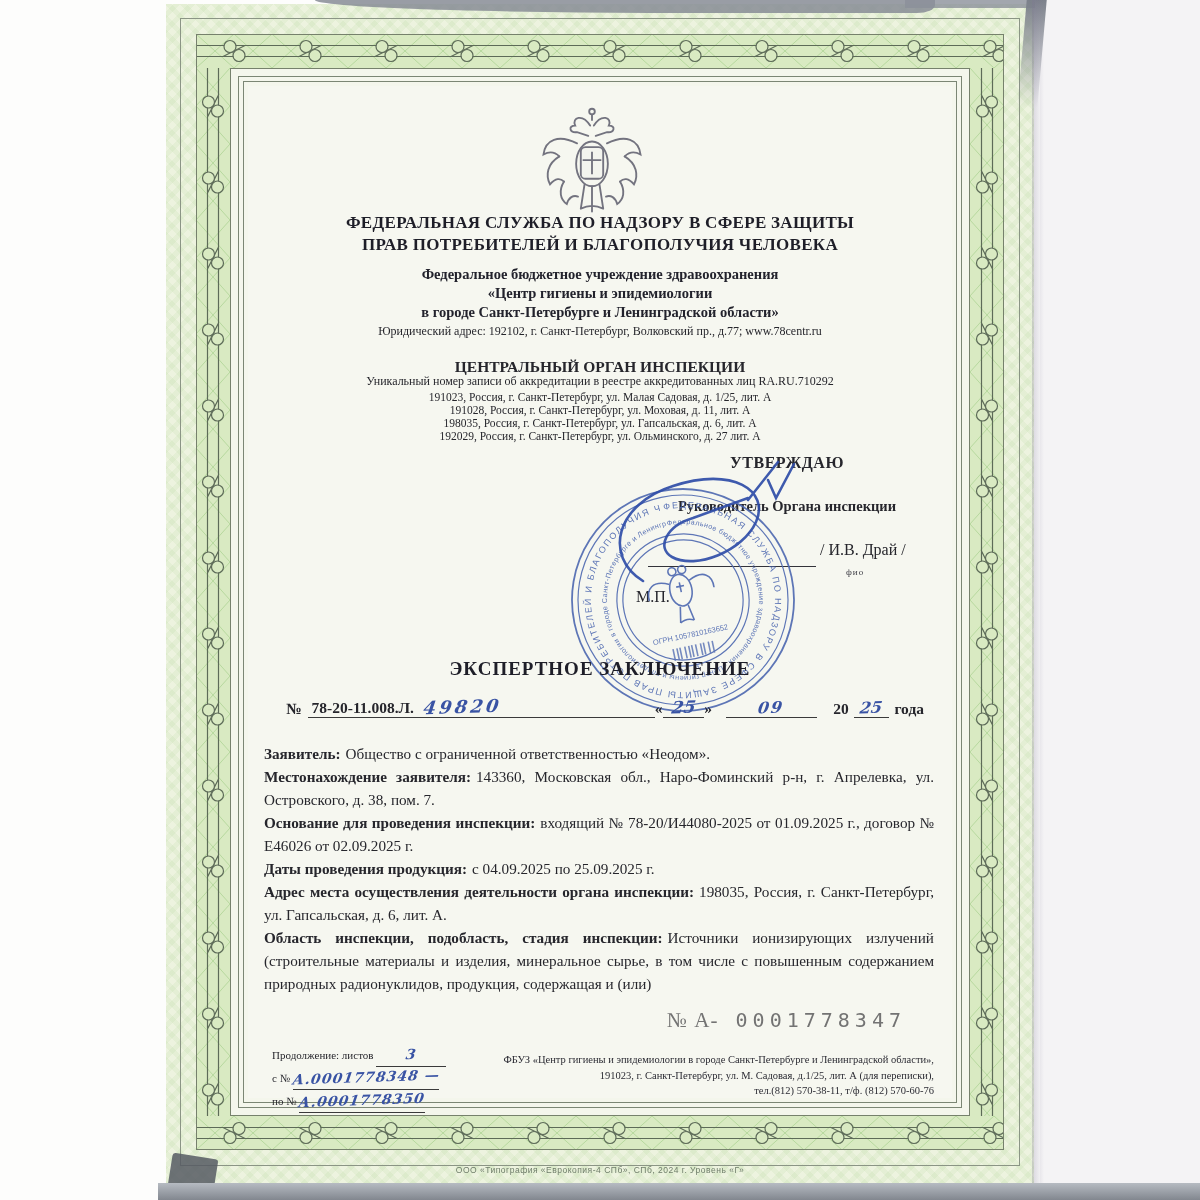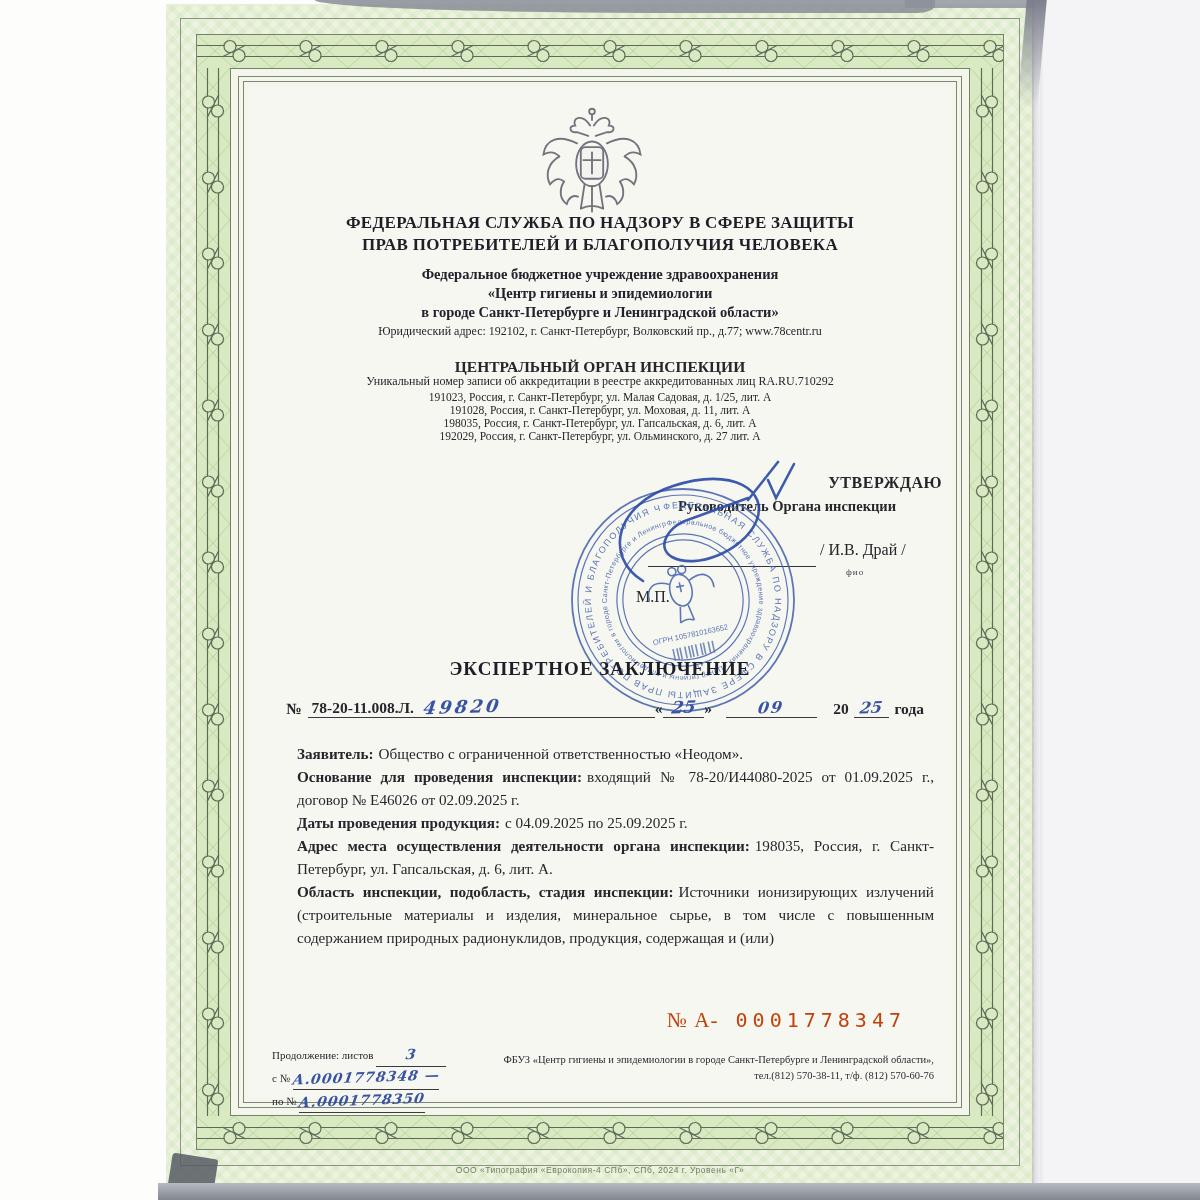--- a/index.html
+++ b/index.html
@@ -48,24 +48,24 @@
   .b{font-weight:bold;}
   .hdr{font-size:17px;font-weight:bold;letter-spacing:.3px;color:#1e1e28;}
   .inst{font-size:14.5px;font-weight:bold;color:#22222c;}
   .small{font-size:12px;}
   .addr{font-size:11.5px;line-height:13.5px;}
   .doc-title{font-size:19px;font-weight:bold;letter-spacing:1px;color:#1e1e28;}
   .hand{display:inline-block;font-family:"DejaVu Serif",serif;font-style:italic;font-weight:600;
     color:#3953a4;transform:skewX(-10deg) rotate(-2deg);}
   .blank{display:inline-block;border-bottom:1.3px solid #3a3a3a;}
   .numline{display:flex;align-items:flex-end;font-size:15px;}
-  .bodytext{font-size:15.2px;line-height:23px;text-align:justify;margin-left:33px;}
+  .bodytext{font-size:15.2px;line-height:23px;text-align:justify;}
   .bodytext p{margin:0;}
   .bodytext .lbl{font-weight:bold;margin-right:5px;}
-  .serial{font-family:"DejaVu Sans Mono",monospace;font-size:20px;letter-spacing:5px;color:#c2410c;}
+  .serial{font-family:"DejaVu Sans Mono",monospace;font-size:20px;letter-spacing:5px;color:#737373;}
   .serial .pre{font-family:"Liberation Serif",serif;letter-spacing:1px;font-size:21px;}
   .foot{font-size:11px;line-height:21px;}
   .foot .blank{min-width:110px;text-align:center;}
   .foot .hand{font-size:14px;letter-spacing:1px;}
   .footr{font-size:10.5px;line-height:15.5px;text-align:right;color:#2b2b33;}
   .fio{font-size:9px;color:#3c3c44;letter-spacing:1px;}
   .sig-underline{border-bottom:1.3px solid #33333a;height:1px;}
 </style>
 </head>
 <body>
@@ -171,21 +171,21 @@
     <div class="abs ctr inst" style="top:199px;">«Центр гигиены и эпидемиологии</div>
     <div class="abs ctr small" style="top:238px;">Юридический адрес: 192102, г. Санкт-Петербург, Волковский пр., д.77; www.78centr.ru</div>
 
     <div class="abs ctr b" style="top:264px;font-size:15.5px;margin-top:8px;">ЦЕНТРАЛЬНЫЙ ОРГАН ИНСПЕКЦИИ</div>
     <div class="abs ctr small" style="top:288px;">Уникальный номер записи об аккредитации в реестре аккредитованных лиц RA.RU.710292</div>
     <div class="abs ctr addr" style="top:305px;">191023, Россия, г. Санкт-Петербург, ул. Малая Садовая, д. 1/25, лит. А</div>
     <div class="abs ctr addr" style="top:318px;">191028, Россия, г. Санкт-Петербург, ул. Моховая, д. 11, лит. А</div>
     <div class="abs ctr addr" style="top:331px;">198035, Россия, г. Санкт-Петербург, ул. Гапсальская, д. 6, лит. А</div>
     <div class="abs ctr addr" style="top:344px;">192029, Россия, г. Санкт-Петербург, ул. Ольминского, д. 27 лит. А</div>
 
-    <div class="abs b" style="left:384px;top:388px;width:310px;text-align:right;font-size:16px;letter-spacing:.5px;">УТВЕРЖДАЮ</div>
+    <div class="abs b" style="left:384px;top:368px;width:310px;text-align:center;font-size:16px;letter-spacing:.5px;">УТВЕРЖДАЮ</div>
     <div class="abs b" style="left:384px;top:412px;width:310px;text-align:center;font-size:14.5px;">Руководитель Органа инспекции</div>
 
     <div class="abs sig-underline" style="left:400px;top:479px;width:168px;"></div>
     <div class="abs" style="left:572px;top:455px;font-size:16px;">/ И.В. Драй /</div>
     <div class="abs fio" style="left:598px;top:481px;">фио</div>
     <div class="abs" style="left:388px;top:502px;font-size:16px;">М.П.</div>
 
     <svg class="abs" style="left:317px;top:396px;opacity:.9;" width="236" height="236" viewBox="-118 -118 236 236">
       <g transform="rotate(-12)" stroke="#4d68b0" fill="none">
         <circle r="111" stroke-width="1.8"></circle>
@@ -236,20 +236,21 @@
       <span class="blank" style="width:42px;text-align:center;"><span class="hand" style="font-size:17px;">25</span></span>
       <span class="b" style="font-size:15.5px;margin-right:14px;">»</span>
       <span class="blank" style="width:92px;text-align:center;margin-right:16px;"><span class="hand" style="font-size:16px;letter-spacing:2px;">09</span></span>
       <span class="b" style="font-size:15.5px;">20</span>
       <span class="blank" style="width:36px;text-align:center;margin:0 5px;"><span class="hand" style="font-size:16px;">25</span></span>
       <span class="b" style="font-size:15.5px;">года</span>
     </div>
 
     <div class="abs bodytext" style="left:16px;top:656px;right:18px;">
       <p><span class="lbl">Заявитель:</span><span>Общество с ограниченной ответственностью «Неодом».</span></p>
+      <p><span class="lbl">Местонахождение заявителя:</span><span>143360, Московская обл., Наро-Фоминский р-н, г. Апрелевка, ул. Островского, д. 38, пом. 7.</span></p>
       <p><span class="lbl">Основание для проведения инспекции:</span><span>входящий № 78-20/И44080-2025 от 01.09.2025 г., договор № Е46026 от 02.09.2025 г.</span></p>
       <p><span class="lbl">Даты проведения продукция:</span><span>с 04.09.2025 по 25.09.2025 г.</span></p>
       <p><span class="lbl">Адрес места осуществления деятельности органа инспекции:</span><span>198035, Россия, г. Санкт-Петербург, ул. Гапсальская, д. 6, лит. А.</span></p>
       <p><span class="lbl">Область инспекции, подобласть, стадия инспекции:</span><span>Источники ионизирующих излучений (строительные материалы и изделия, минеральное сырье, в том числе с повышенным содержанием природных радионуклидов, продукция, содержащая и (или)</span></p>
     </div>
 
     <div class="abs serial" style="top:922px;right:46px;">
       <span class="pre">№ А-</span>
       <span>0001778347</span>
     </div>
@@ -264,20 +265,21 @@
         <span class="blank"><span class="hand">А.0001778348 —</span></span>
       </div>
       <div>
         <span>по №</span>
         <span class="blank"><span class="hand">А.0001778350</span></span>
       </div>
     </div>
 
     <div class="abs footr" style="left:220px;top:966px;right:18px;">
       <div>ФБУЗ «Центр гигиены и эпидемиологии в городе Санкт-Петербурге и Ленинградской области»,</div>
+      <div>191023, г. Санкт-Петербург, ул. М. Садовая, д.1/25, лит. А (для переписки),</div>
       <div>тел.(812) 570-38-11, т/ф. (812) 570-60-76</div>
     </div>
 
   </div>
 </div>
 
 <div class="abs shadow-top"></div>
 <div class="abs shadow-top2"></div>
 <div class="abs corner-tr"></div>
 <div class="abs shadow-right"></div>

